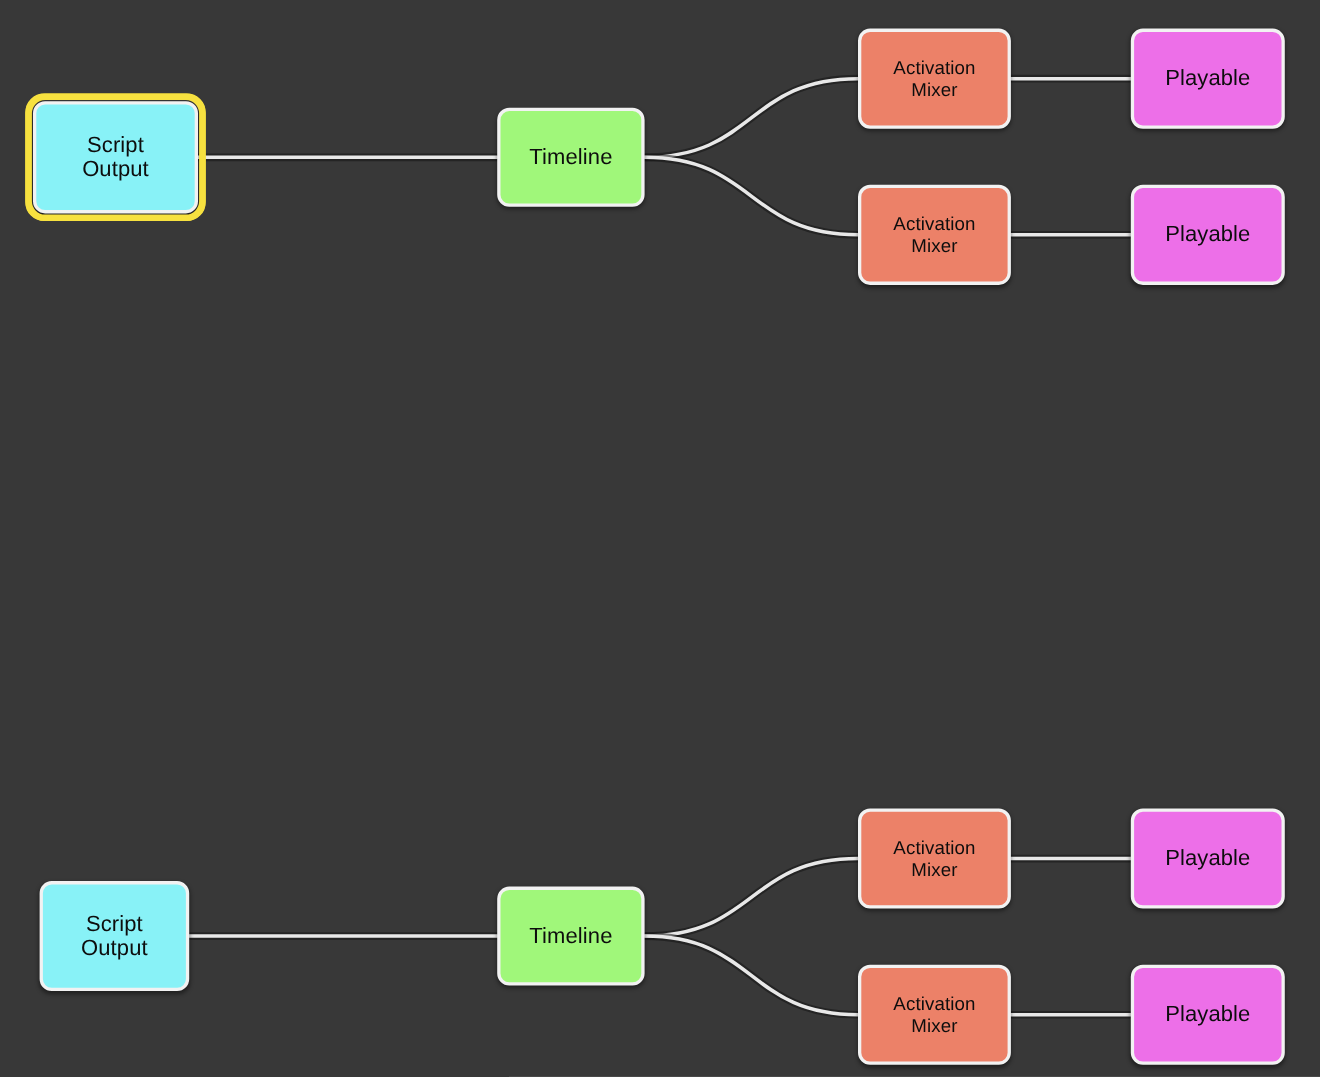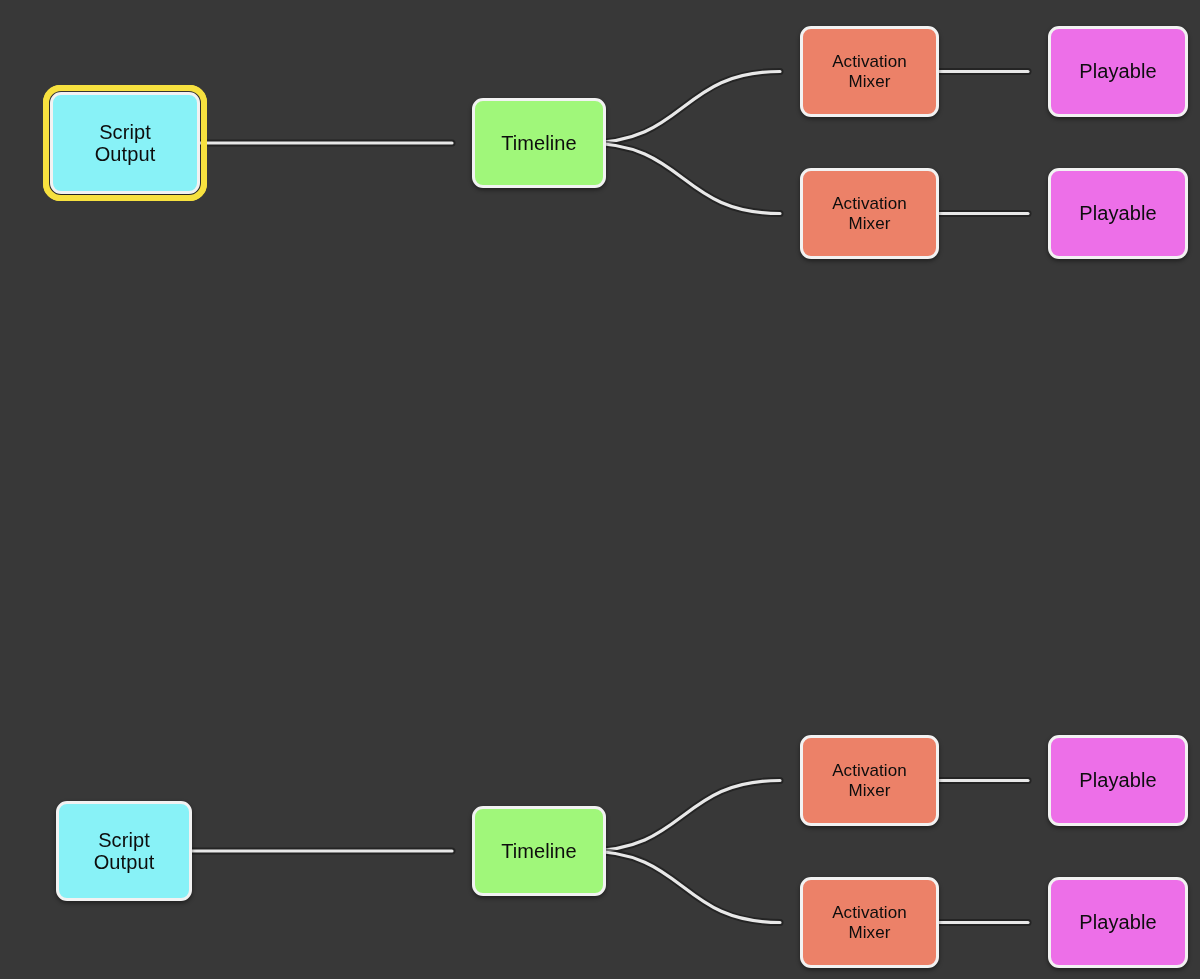--- a/index.html
+++ b/index.html
@@ -30,21 +30,20 @@
     text-align: center;
     border-radius: 11px;
     border: 3px solid #f2f2f2;
     color: #0d0d0d;
     font-size: 20px;
     line-height: 1.12;
     letter-spacing: 0.1px;
     box-shadow: 0 2px 4px rgba(0,0,0,0.45);
     z-index: 2;
     user-select: none;
-    margin-left: 20px;
   }
   .node .node-label {
     display: block;
     white-space: pre-line;
     padding: 0 6px;
   }
   .node.small-label { font-size: 17px; }
   .node.selected {
     outline: 6px solid #f7e13f;
     outline-offset: 1px;

